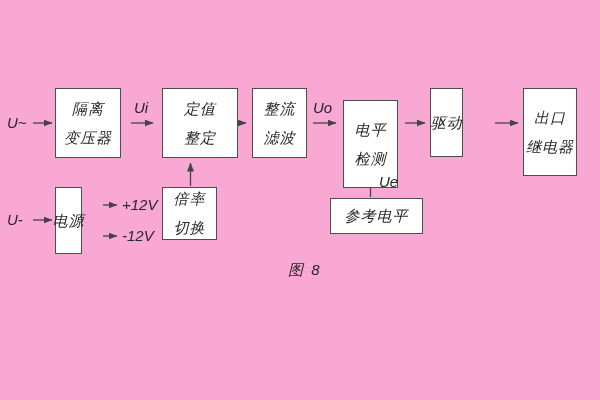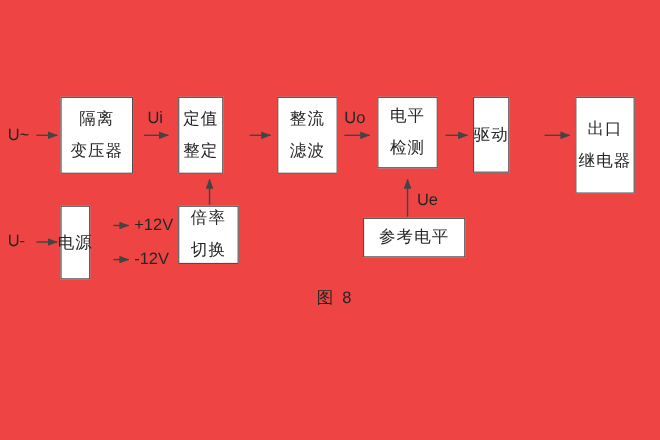--- a/index.html
+++ b/index.html
@@ -1,22 +1,23 @@
 <!DOCTYPE html>
 <html><head>
 <meta charset="utf-8">
 <style>
   html,body{margin:0;padding:0;background:#ffffff;}
   .canvas{
     position:relative;
     width:600px;height:400px;
-    background:#ef4444;
+    background:#f9a8d4;
     font-family:"Liberation Sans","DejaVu Sans",sans-serif;
     color:#2a2a2a;
     overflow:hidden;
+    font-style:italic;
   }
   .wires{position:absolute;left:0;top:0;}
   .box{
     position:absolute;
     border:1px solid #4d4d4d;
     background:#ffffff;
     display:flex;
     flex-direction:column;
     align-items:center;
     justify-content:center;
@@ -70,31 +71,31 @@
 
     <line x1="190.5" y1="186" x2="190.5" y2="163" stroke="#444444" stroke-width="1.3" marker-end="url(#ah)"></line>
     <line x1="370.5" y1="197" x2="370.5" y2="163" stroke="#444444" stroke-width="1.3" marker-end="url(#ah)"></line>
   </svg>
 
   <div class="box" style="left:55px;top:88px;width:66px;height:70px">
     <span>隔离</span>
     <span>变压器</span>
   </div>
 
-  <div class="box" style="left:162px;top:88px;width:41px;height:70px">
+  <div class="box" style="left:162px;top:88px;width:76px;height:70px">
     <span>定值</span>
     <span>整定</span>
   </div>
 
   <div class="box" style="left:252px;top:88px;width:55px;height:70px">
     <span>整流</span>
     <span>滤波</span>
   </div>
 
-  <div class="box" style="left:343px;top:88px;width:55px;height:65px">
+  <div class="box" style="left:343px;top:100px;width:55px;height:88px">
     <span>电平</span>
     <span>检测</span>
   </div>
 
   <div class="box" style="left:430px;top:88px;width:33px;height:69px">
     <span>驱动</span>
   </div>
 
   <div class="box" style="left:523px;top:88px;width:54px;height:88px">
     <span>出口</span>

